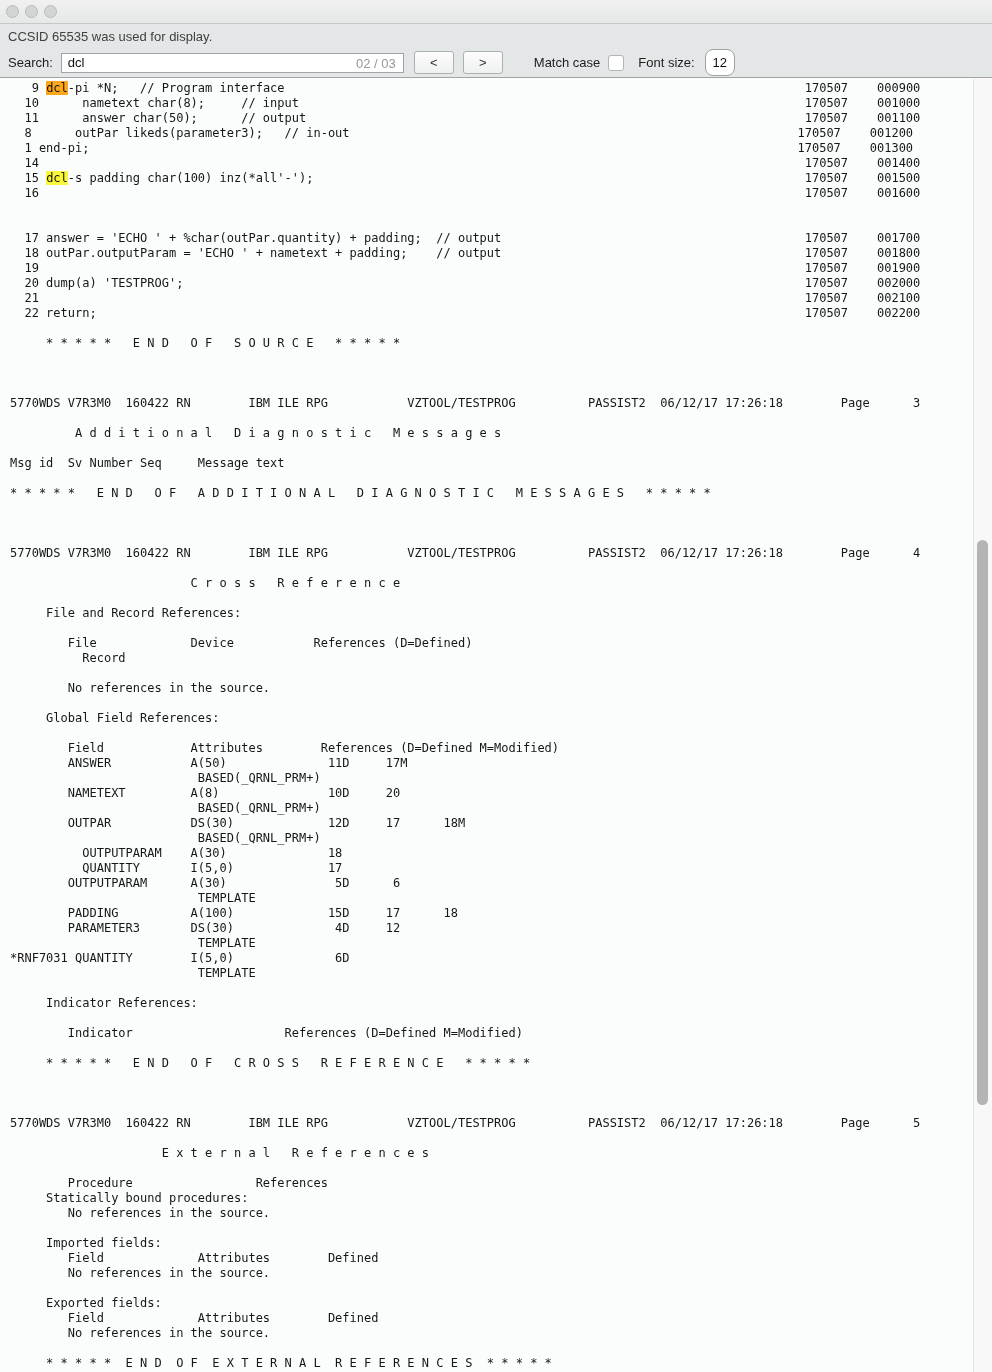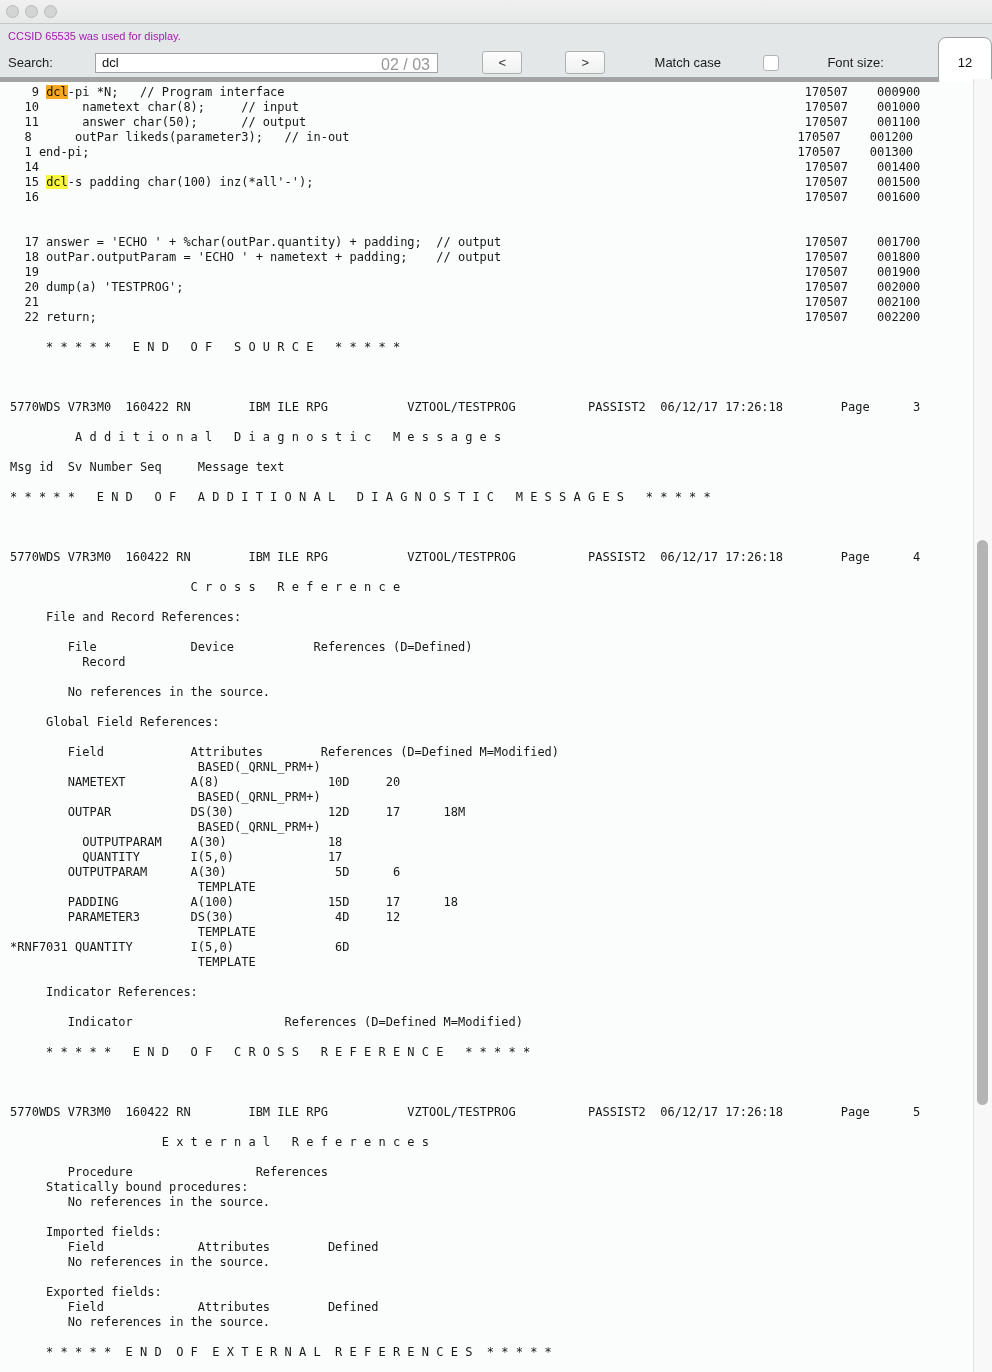--- a/index.html
+++ b/index.html
@@ -11,51 +11,51 @@
   
   .titlebar{
     height:23px;background:linear-gradient(#f0f0f0,#e6e8e8);
     border-bottom:1px solid #c6c8c8;
     display:flex;align-items:center;padding-left:6px;
   }
   .traffic{width:13px;height:13px;border-radius:50%;
     background:#d3d5d5;border:1px solid #b9bbbb;margin-right:6px;box-sizing:border-box;}
   .ccsid-bar{
     height:24px;background:#e4e7e7;display:flex;align-items:center;
-    padding-left:8px;font-size:11px;color:#a21caf;
+    padding-left:8px;font-size:13px;color:#404040;
   }
   .search-bar{
-    height:29px;background:#e4e7e7;border-bottom:5px solid #a3a3a3;
-    display:flex;align-items:center;padding-left:8px;font-size:13px;color:#1d1d1d;justify-content:space-between;
+    height:29px;background:#e4e7e7;border-bottom:1px solid #a3a3a3;
+    display:flex;align-items:center;padding-left:8px;font-size:13px;color:#1d1d1d;
   }
   .search-field-wrap{position:relative;margin-left:8px;}
   .search-input{
     width:283px;height:18px;border:1px solid #9fa3a5;background:#ffffff;
     font-family:"Liberation Sans",sans-serif;font-size:13px;color:#111;
     padding:0 52px 0 6px;outline:none;border-radius:0;
   }
   .search-counter{
-    position:absolute;right:8px;top:3px;font-size:16px;color:#97979c;pointer-events:none;
+    position:absolute;right:8px;top:3px;font-size:13px;color:#97979c;pointer-events:none;
   }
   .nav-btn{
     width:38px;height:21px;margin-left:9px;border:1px solid #aeb1b1;border-radius:3px;
     background:linear-gradient(#fdfdfd,#eff0f0);font-size:13px;color:#333;
     display:flex;align-items:center;justify-content:center;
   }
   .nav-btn.first{margin-left:10px;}
-  .match-case-label{margin-left:15px;}
+  .match-case-label{margin-left:31px;}
   .checkbox{
     width:14px;height:14px;border:1px solid #b2b5b5;border-radius:3px;
     background:#fff;margin-left:8px;
   }
   .font-size-label{margin-left:14px;}
   .font-size-input{
-    width:20px;height:17px;border:1px solid #9fa3a5;background:#fff;margin-left:20px;
+    width:20px;height:17px;border:1px solid #9fa3a5;background:#fff;margin-left:10px;
     font-family:"Liberation Sans",sans-serif;font-size:13px;color:#111;text-align:center;
-    padding:16px;outline:none;border-radius:8px;
+    padding:4px;outline:none;border-radius:8px;
   }
   
   .content{
     position:relative;height:1294px;background:#fbfdfd;
     padding:3px 0 11px 10px;box-sizing:border-box;overflow:hidden;
   }
   .listing{
     font-family:"DejaVu Sans Mono","Liberation Mono",monospace;
     font-size:12px;line-height:15px;color:#161616;
     font-variant-ligatures:none;
@@ -139,20 +139,21 @@
       <div class="ln"><span>     File and Record References:</span></div>
       <div class="ln"><span></span></div>
       <div class="ln"><span>        File             Device           References (D=Defined)</span></div>
       <div class="ln"><span>          Record</span></div>
       <div class="ln"><span></span></div>
       <div class="ln"><span>        No references in the source.</span></div>
       <div class="ln"><span></span></div>
       <div class="ln"><span>     Global Field References:</span></div>
       <div class="ln"><span></span></div>
       <div class="ln"><span>        Field            Attributes        References (D=Defined M=Modified)</span></div>
+      <div class="ln"><span>        ANSWER           A(50)              11D     17M</span></div>
       <div class="ln"><span>                          BASED(_QRNL_PRM+)</span></div>
       <div class="ln"><span>        NAMETEXT         A(8)               10D     20</span></div>
       <div class="ln"><span>                          BASED(_QRNL_PRM+)</span></div>
       <div class="ln"><span>        OUTPAR           DS(30)             12D     17      18M</span></div>
       <div class="ln"><span>                          BASED(_QRNL_PRM+)</span></div>
       <div class="ln"><span>          OUTPUTPARAM    A(30)              18</span></div>
       <div class="ln"><span>          QUANTITY       I(5,0)             17</span></div>
       <div class="ln"><span>        OUTPUTPARAM      A(30)               5D      6</span></div>
       <div class="ln"><span>                          TEMPLATE</span></div>
       <div class="ln"><span>        PADDING          A(100)             15D     17      18</span></div>

